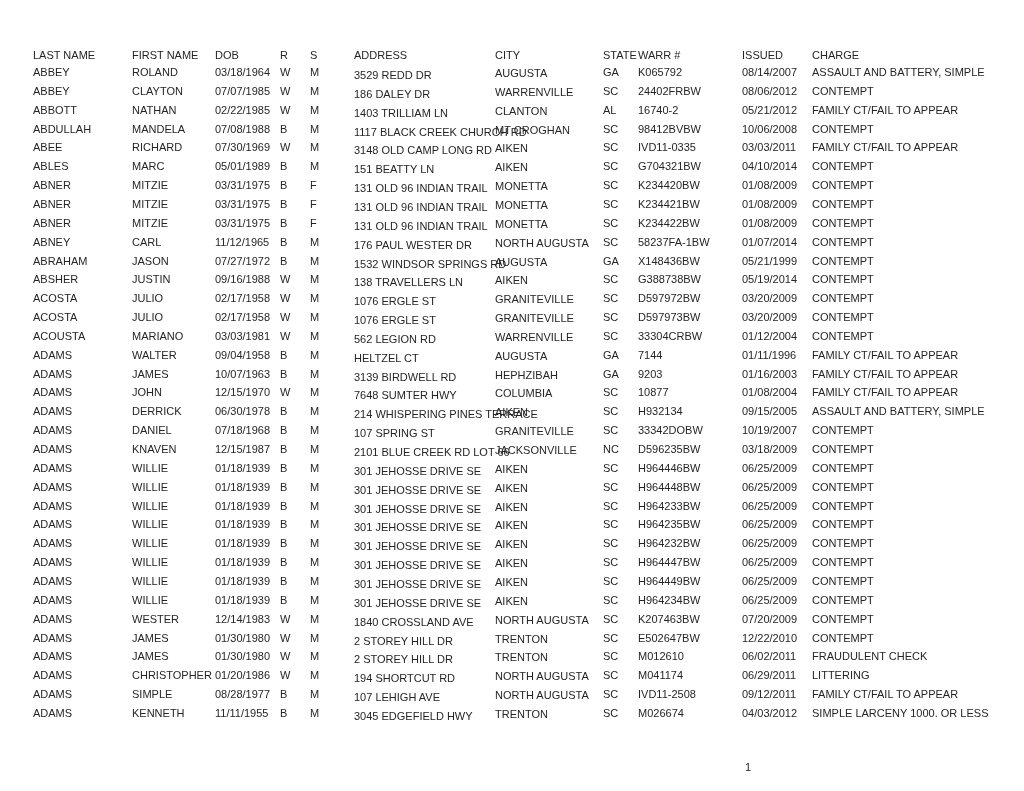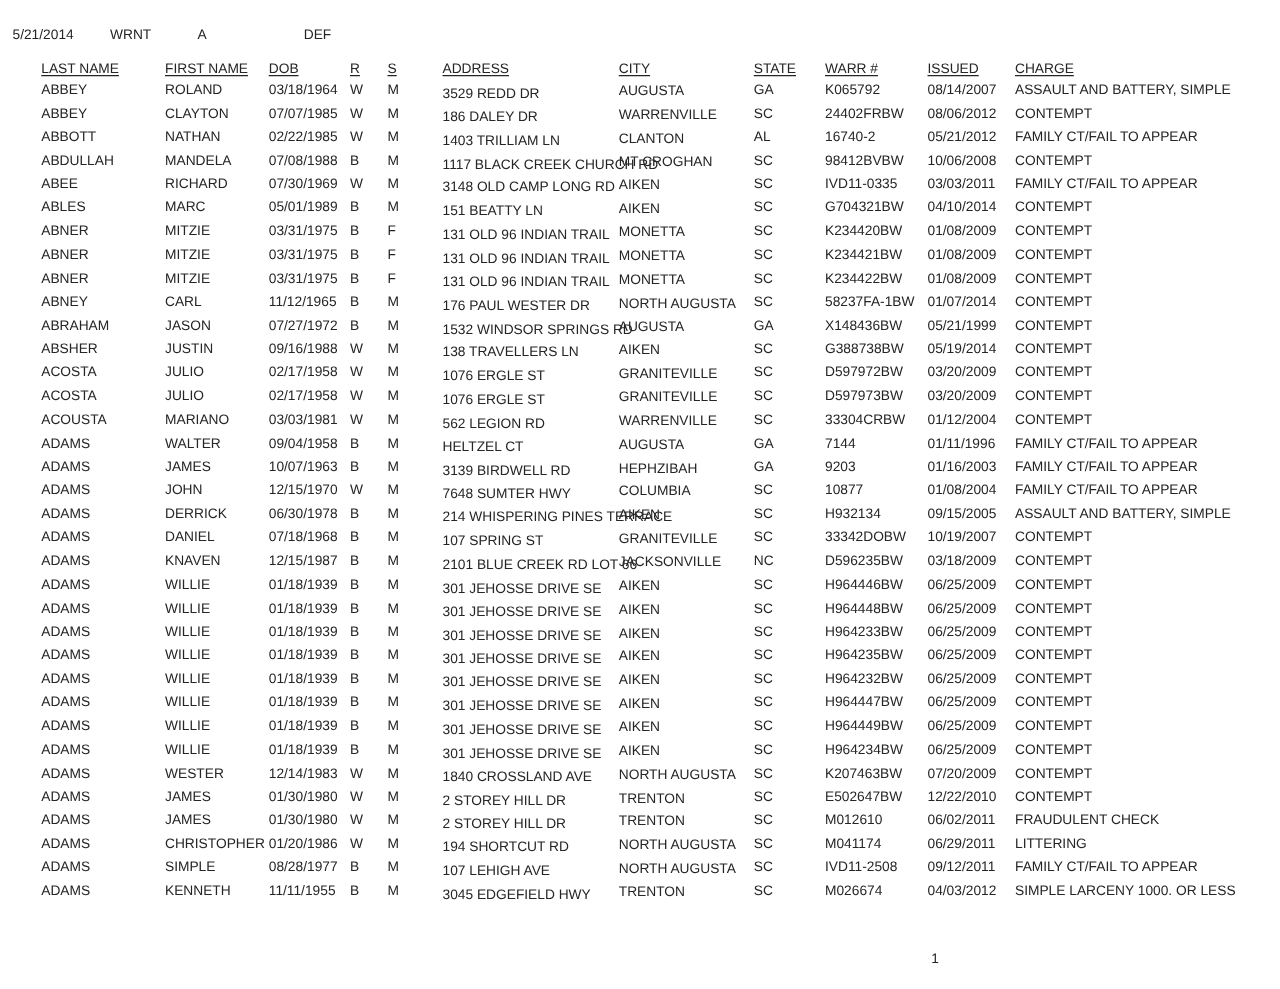--- a/index.html
+++ b/index.html
@@ -15,55 +15,48 @@
   .meta-row{position:absolute;top:22px;left:0;width:100%;height:14px;}
   .meta-row span{position:absolute;white-space:nowrap;}
   .meta-date{left:10px;}
   .meta-type{left:88px;}
   .meta-code{left:158px;}
   .meta-party{left:243px;}
 
   .table-header{position:absolute;top:49px;left:0;width:100%;height:16px;}
   .hcell{
     position:absolute;white-space:nowrap;
-    text-decoration:underline;
     text-underline-offset:2px;
   }
   .table-body{position:absolute;top:0;left:0;width:100%;height:100%;}
   .row{position:absolute;left:0;width:100%;height:19px;}
   .cell{position:absolute;top:0;white-space:nowrap;line-height:13px;}
 
   .col-last_name{left:33px;}
   .col-first_name{left:132px;}
   .col-dob{left:215px;}
   .col-r{left:280px;}
   .col-s{left:310px;}
   .col-address{left:354px;}
   .col-city{left:495px;}
   .col-state{left:603px;}
-  .col-warr{left:660px;text-align:right;}
+  .col-warr{left:638px;text-align:right;}
   .col-issued{left:742px;}
   .col-charge{left:812px;}
 
   .cell.col-address{top:3px;}
   .cell.col-city{top:1px;}
 
   .page-number{position:absolute;left:745px;top:761px;white-space:nowrap;}
 </style>
 </head>
 <body>
 
 <div class="page">
 
-  <div class="meta-row">
-    <span class="meta-date">5/21/2014</span>
-    <span class="meta-type">WRNT</span>
-    <span class="meta-code">A</span>
-    <span class="meta-party">DEF</span>
-  </div>
 
   <div class="table-header" id="table-header">
       <span class="hcell col-last_name">LAST NAME</span>
       <span class="hcell col-first_name">FIRST NAME</span>
       <span class="hcell col-dob">DOB</span>
       <span class="hcell col-r">R</span>
       <span class="hcell col-s">S</span>
       <span class="hcell col-address">ADDRESS</span>
       <span class="hcell col-city">CITY</span>
       <span class="hcell col-state">STATE</span>

